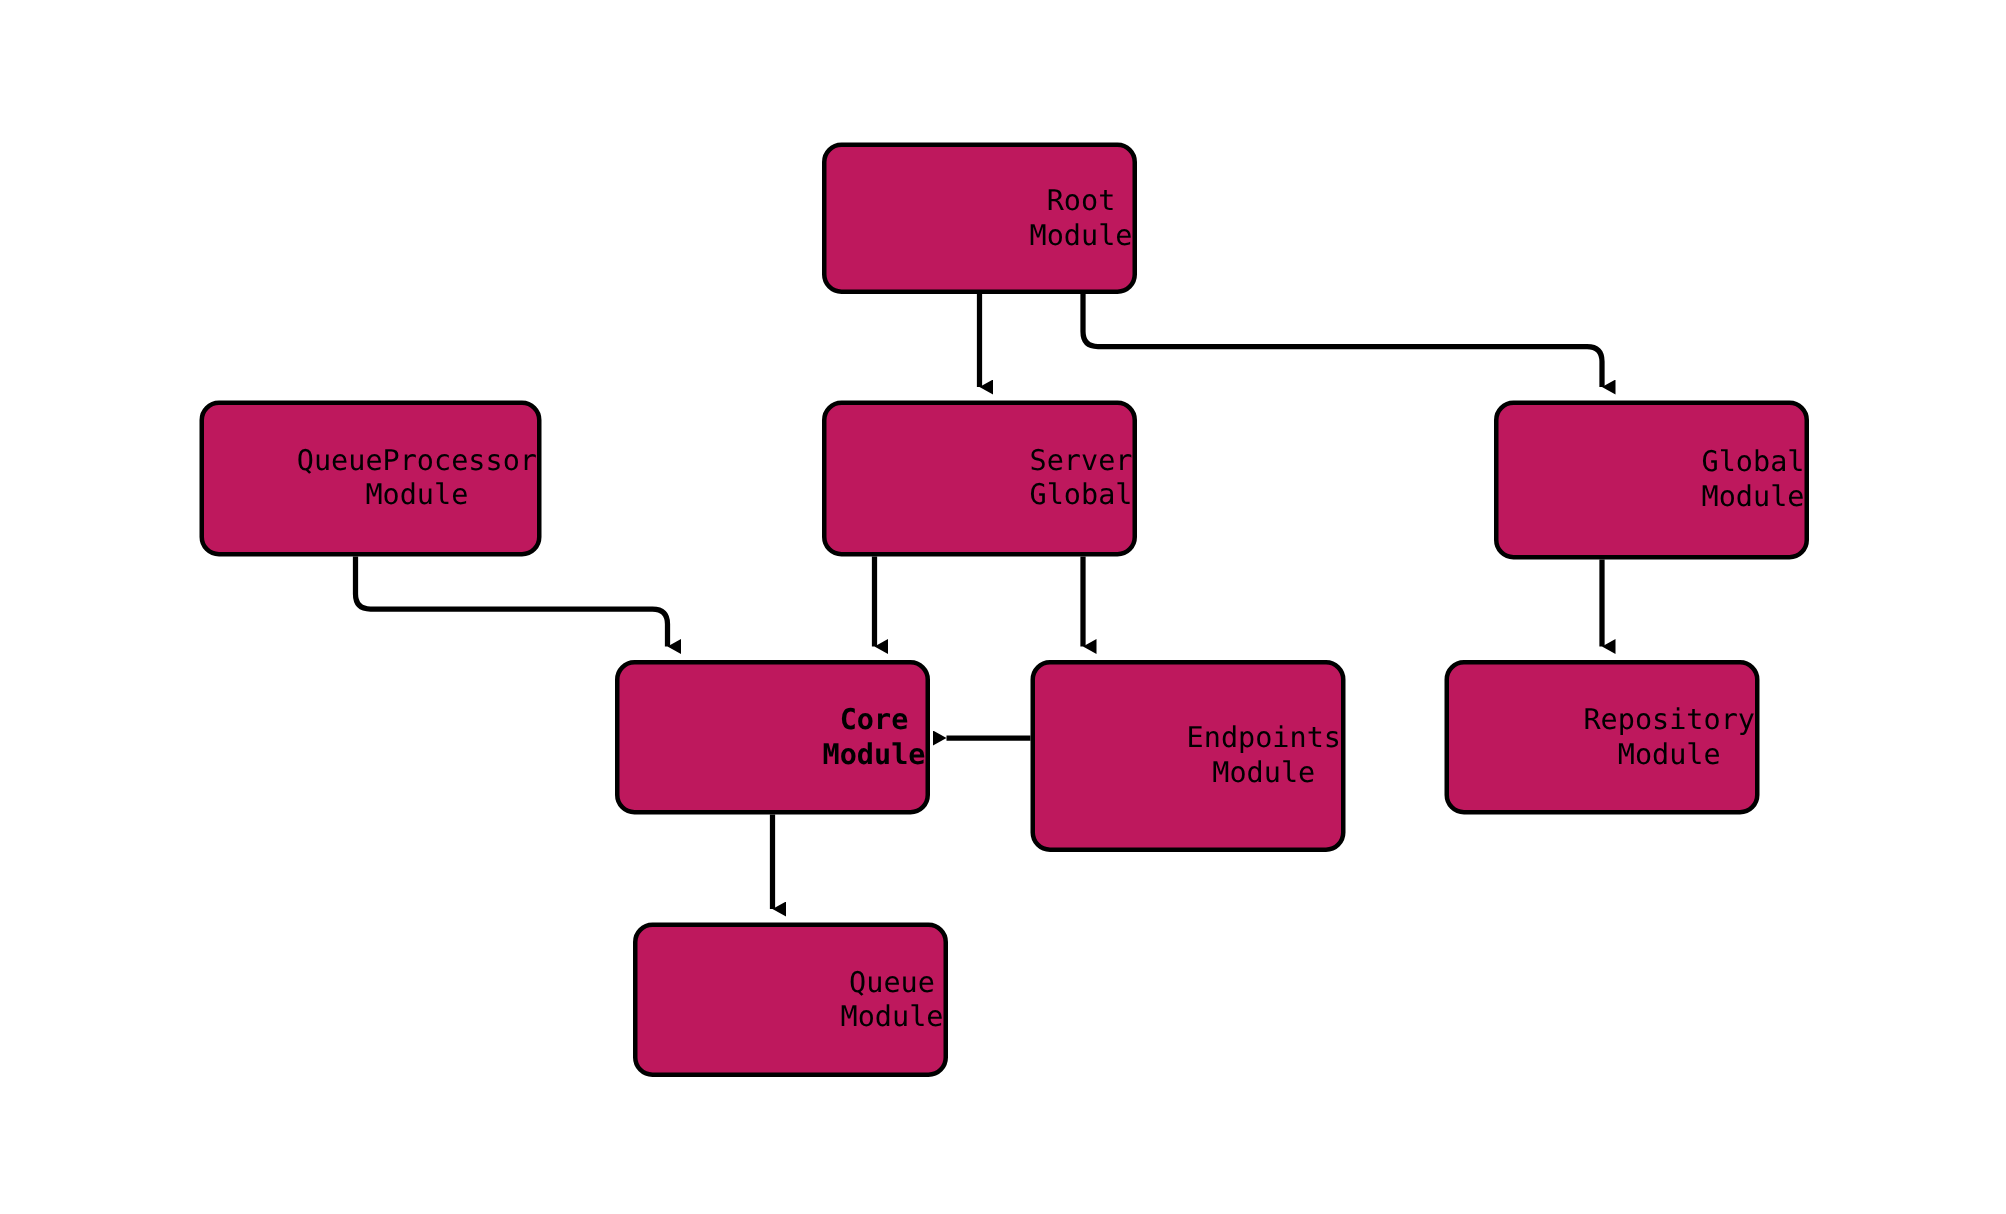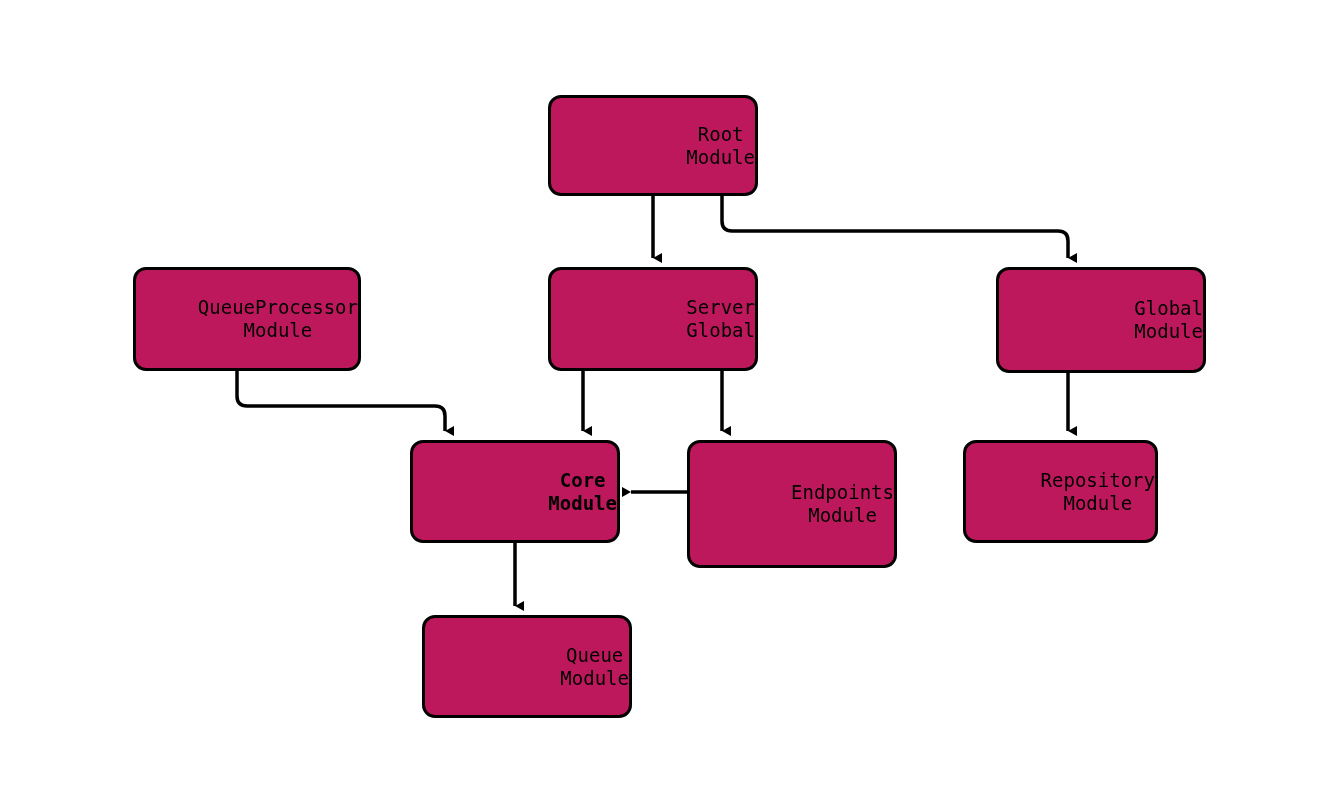--- a/index.html
+++ b/index.html
@@ -96,21 +96,21 @@
   <div class="node" style="left: 410px; top: 440px; width: 210px; height: 103px; border-color: rgb(0, 0, 0); font-weight: bold;">
     <span class="node-label">Core
 Module</span>
   </div>
 
   <div class="node" style="left: 687px; top: 440px; width: 210px; height: 128px; border-color: rgb(0, 0, 0);">
     <span class="node-label">Endpoints
 Module</span>
   </div>
 
-  <div class="node" style="left: 963px; top: 440px; width: 195px; height: 103px; border-color: rgb(0, 0, 0);">
+  <div class="node" style="left: 963px; top: 440px; width: 210px; height: 103px; border-color: rgb(0, 0, 0);">
     <span class="node-label">Repository
 Module</span>
   </div>
 
   <div class="node" style="left: 410px; top: 615px; width: 210px; height: 103px; border-color: rgb(0, 0, 0); margin-left: 12px;">
     <span class="node-label">Queue
 Module</span>
   </div>
 
 </div>

